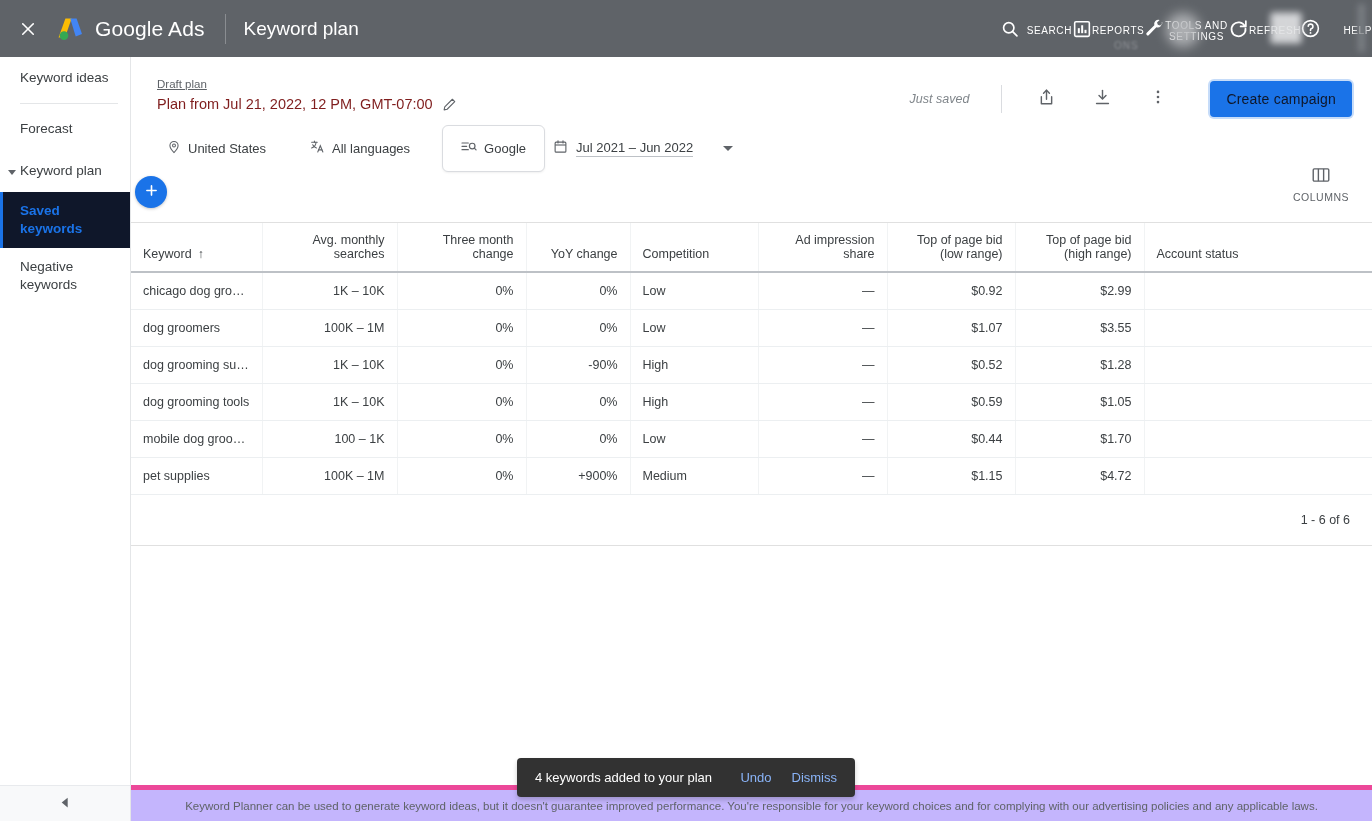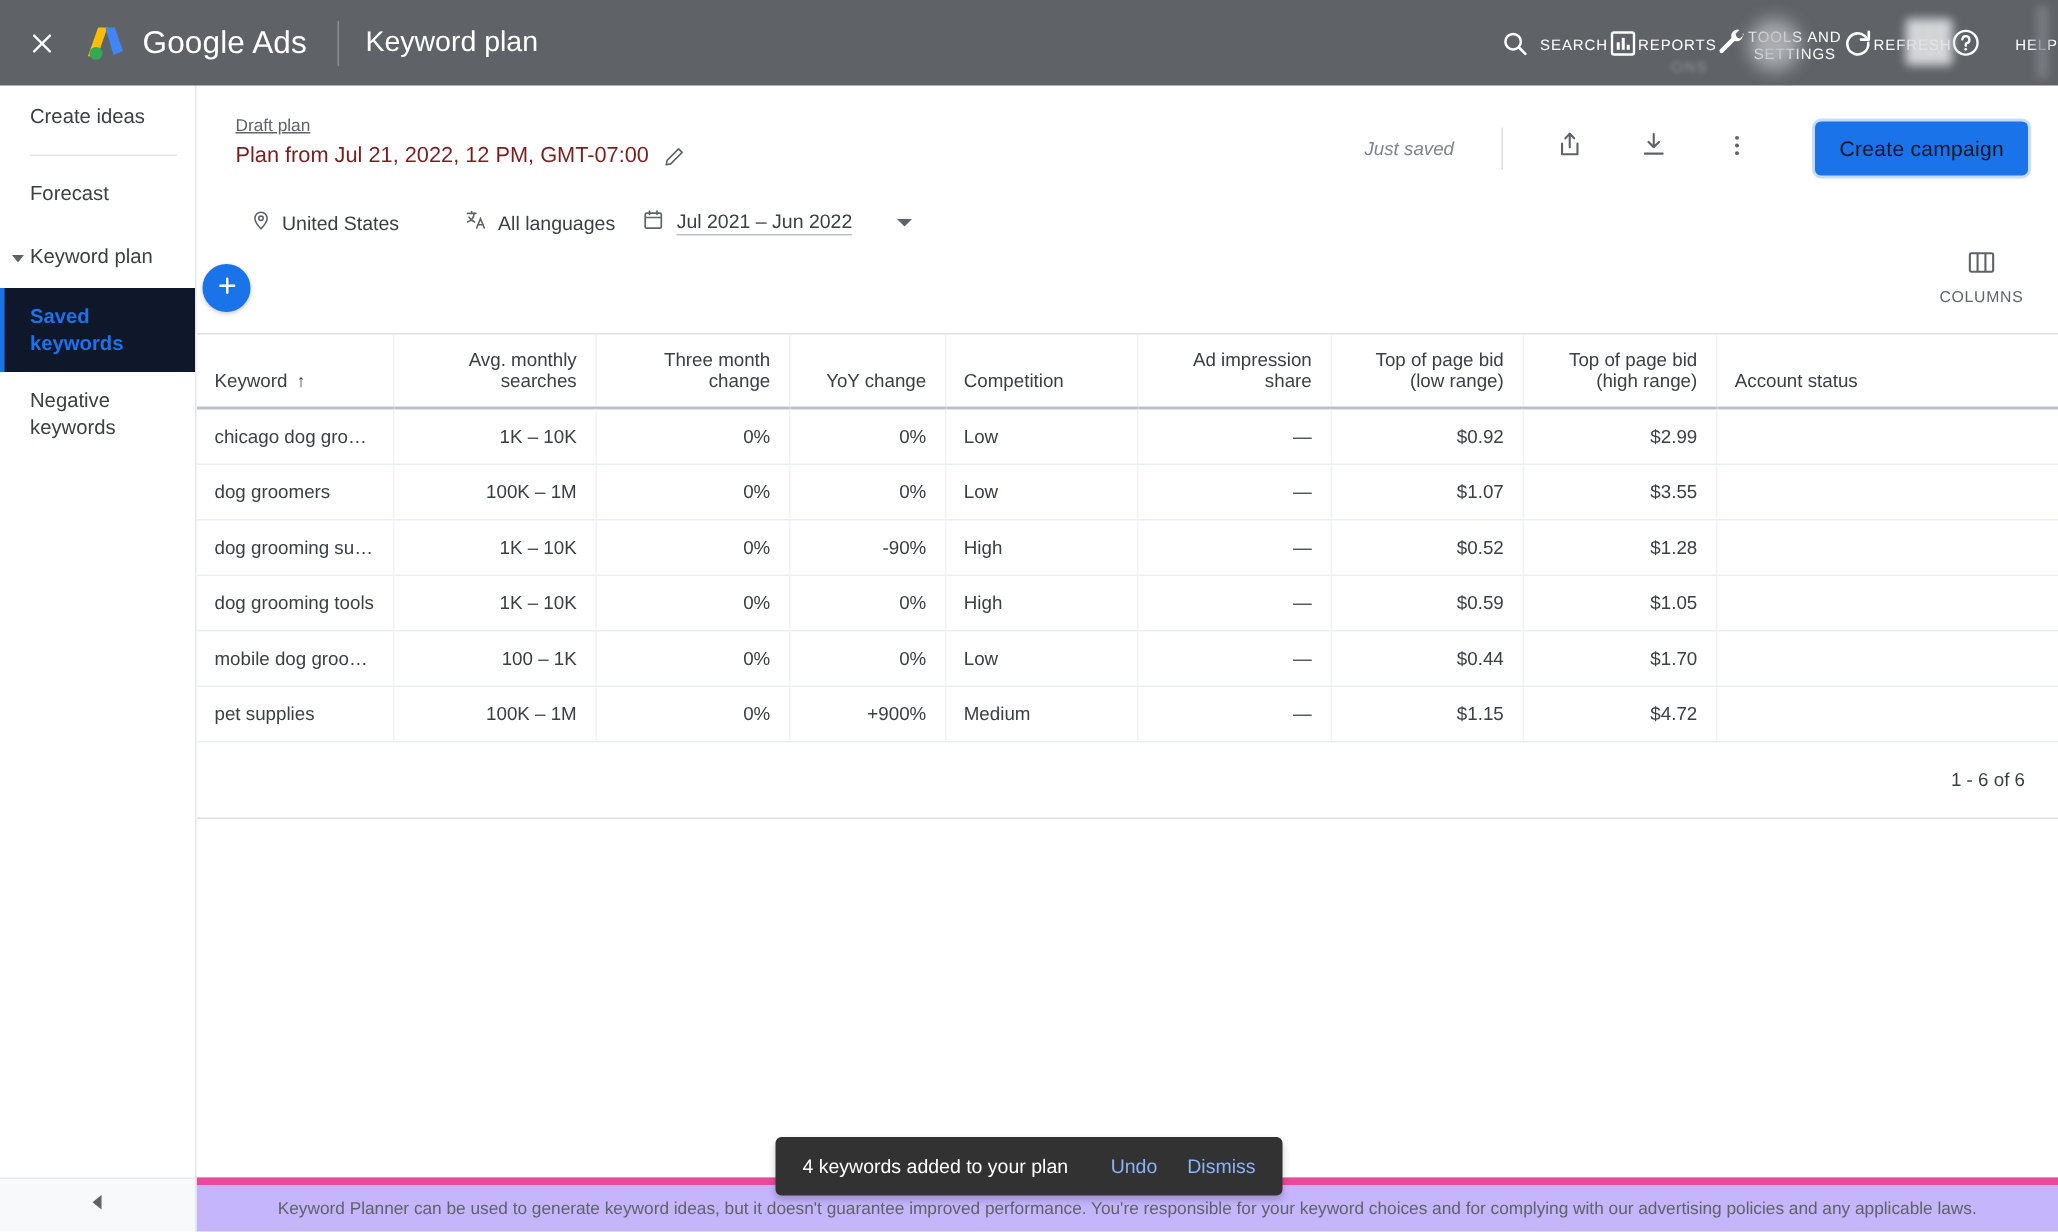--- a/index.html
+++ b/index.html
@@ -400,21 +400,21 @@
     <div class="blur-avatar"></div>
     <div class="blur-grid"></div>
     <div class="blur-bar"></div>
     <div class="blur-label">ONS</div>
   </div>
 </div>
 
 <div class="sidebar">
 
   <div class="side-item">
-    <span>Create ideas</span>
+    <span>Keyword ideas</span>
   </div>
   <div class="side-divider"></div>
 
   <div class="side-item">
     <span>Forecast</span>
   </div>
 
   <div class="side-item group">
     <span class="side-caret"></span>
     <span>Keyword plan</span>
@@ -501,20 +501,32 @@
             <path d="M7.1 3.2v2"></path>
             <path d="M9.6 5.2c0 4-3 7.6-7 9.2"></path>
             <path d="M4.3 9.3c1.4 2.6 3.6 4.3 6 5.2"></path>
           <path d="M12.4 20.8l4.1-10 4.1 10"></path>
             <path d="M13.9 17.4h5.2"></path>
         </svg>
       </span>
       <span>All languages</span>
     </div>
 
+    <div class="chip boxed">
+      <span>
+        <svg width="16" height="14" viewBox="0 0 24 20" fill="none" stroke="#5f6368" stroke-width="1.8" stroke-linecap="round">
+          <line x1="1.5" y1="4" x2="11" y2="4"></line>
+            <line x1="1.5" y1="9" x2="8.5" y2="9"></line>
+            <line x1="1.5" y1="14" x2="11" y2="14"></line>
+          <circle cx="16.8" cy="8.6" r="4.2"></circle>
+            <line x1="20" y1="11.8" x2="22.6" y2="14.4"></line>
+        </svg>
+      </span>
+      <span>Google</span>
+    </div>
 
     <div class="daterange">
       <span>
         <svg width="15" height="15" viewBox="0 0 24 24" fill="none" stroke="#5f6368" stroke-width="1.8">
           <rect x="3.4" y="5" width="17.2" height="16" rx="1.6"></rect>
             <line x1="3.4" y1="9.6" x2="20.6" y2="9.6"></line>
           <line x1="8" y1="2.8" x2="8" y2="6.2" stroke-linecap="round"></line>
             <line x1="16" y1="2.8" x2="16" y2="6.2" stroke-linecap="round"></line>
         </svg>
       </span>

